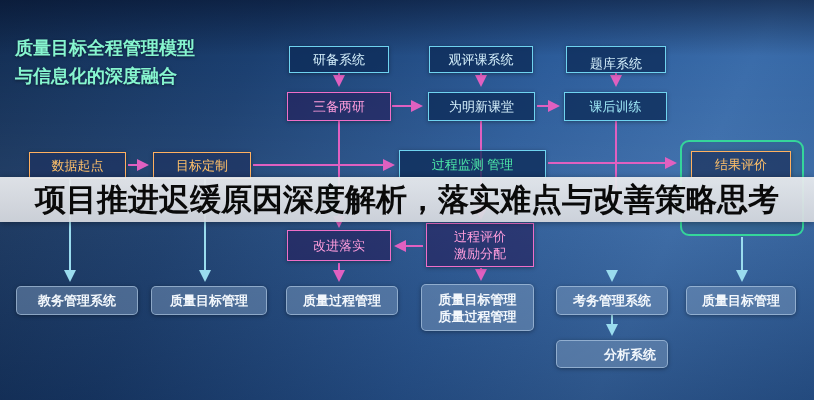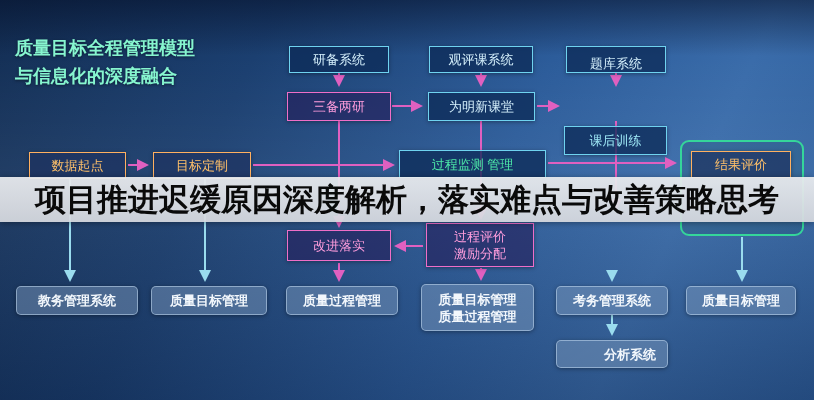--- a/index.html
+++ b/index.html
@@ -20,21 +20,21 @@
   .node{
     position:absolute;z-index:10;box-sizing:border-box;
     display:flex;flex-direction:column;align-items:center;justify-content:center;
     border-radius:0;font-size:13px;font-weight:normal;text-align:center;line-height:17px;
     background:rgba(13,44,88,.78);border:1px solid #6fd3f0;color:#d6f1fd;
     box-shadow:0 1px 4px rgba(0,0,0,.35);
   }
   .pinkbox{border-color:#ef6ec8;color:#ff9ddd;background:rgba(36,28,88,.6);}
   .orangebox{border-color:#ffb060;color:#ffc069;background:rgba(30,50,95,.7);}
   .greentext{color:#4de8a8;}
-  .cyantext{color:#9fe9f7;margin-top:34px;}
+  .cyantext{color:#9fe9f7;}
   .purplebox{background:rgba(44,38,112,.72);border-color:#7f93e8;color:#9fe9f7;}
   .btm{
     background:rgba(125,155,190,.48);border:1px solid rgba(195,218,240,.55);
     color:#f2f7fc;border-radius:5px;font-weight:bold;
   }
   .green-frame{
     position:absolute;z-index:6;box-sizing:border-box;
     border:2px solid #35d69a;border-radius:9px;background:rgba(25,80,90,.22);
   }
   .wires{position:absolute;left:0;top:0;z-index:5;}

